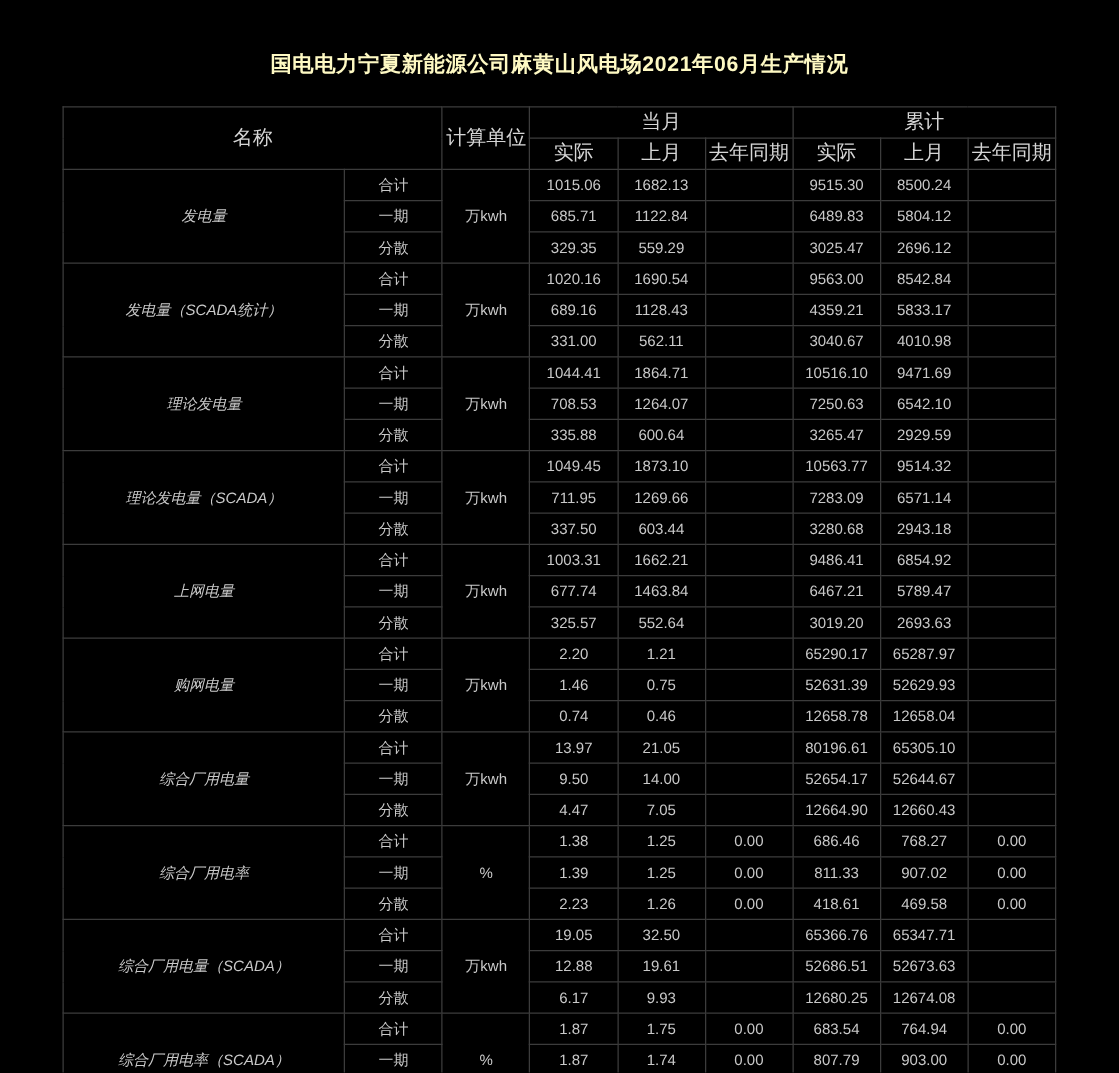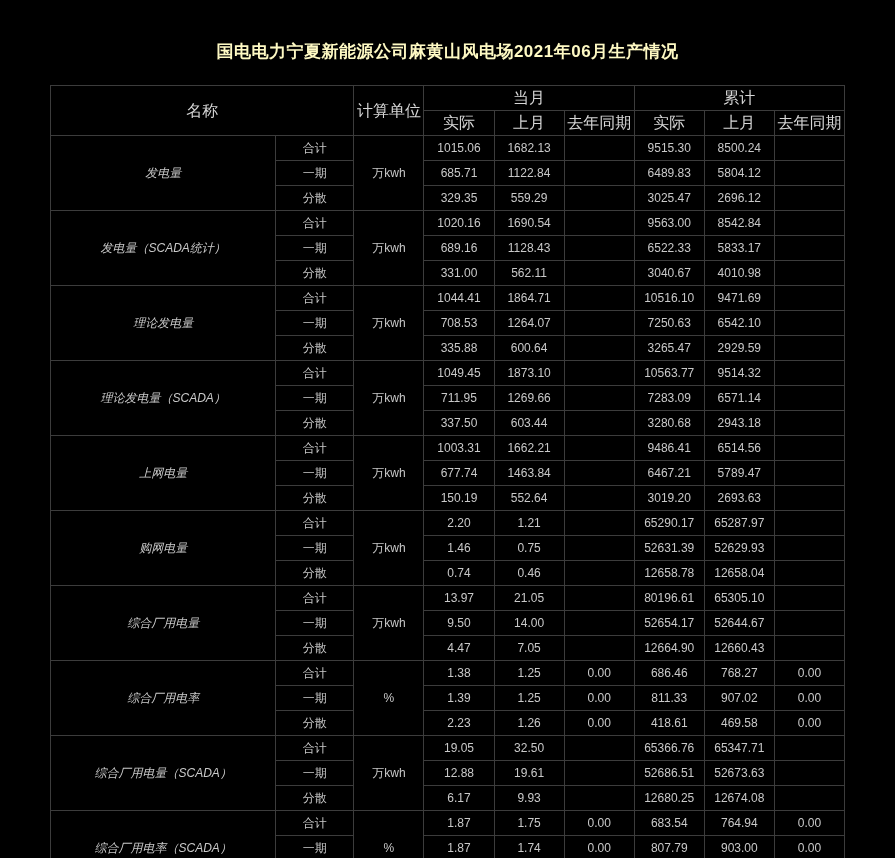--- a/index.html
+++ b/index.html
@@ -147,21 +147,21 @@
             <td class="num"></td>
             <td class="num">9563.00</td>
             <td class="num">8542.84</td>
             <td class="num"></td>
           </tr>
           <tr>
             <td>一期</td>
             <td class="num">689.16</td>
             <td class="num">1128.43</td>
             <td class="num"></td>
-            <td class="num">6522.33</td>
+            <td class="num">4359.21</td>
             <td class="num">5833.17</td>
             <td class="num"></td>
           </tr>
           <tr>
             <td>分散</td>
             <td class="num">331.00</td>
             <td class="num">562.11</td>
             <td class="num"></td>
             <td class="num">3040.67</td>
             <td class="num">4010.98</td>
@@ -226,35 +226,35 @@
             <td class="num"></td>
           </tr>
           <tr>
             <td class="name-cell" rowspan="3">上网电量</td>
             <td>合计</td>
             <td class="unit-cell" rowspan="3">万kwh</td>
             <td class="num">1003.31</td>
             <td class="num">1662.21</td>
             <td class="num"></td>
             <td class="num">9486.41</td>
-            <td class="num">6514.56</td>
+            <td class="num">6854.92</td>
             <td class="num"></td>
           </tr>
           <tr>
             <td>一期</td>
             <td class="num">677.74</td>
             <td class="num">1463.84</td>
             <td class="num"></td>
             <td class="num">6467.21</td>
             <td class="num">5789.47</td>
             <td class="num"></td>
           </tr>
           <tr>
             <td>分散</td>
-            <td class="num">150.19</td>
+            <td class="num">325.57</td>
             <td class="num">552.64</td>
             <td class="num"></td>
             <td class="num">3019.20</td>
             <td class="num">2693.63</td>
             <td class="num"></td>
           </tr>
           <tr>
             <td class="name-cell" rowspan="3">购网电量</td>
             <td>合计</td>
             <td class="unit-cell" rowspan="3">万kwh</td>

